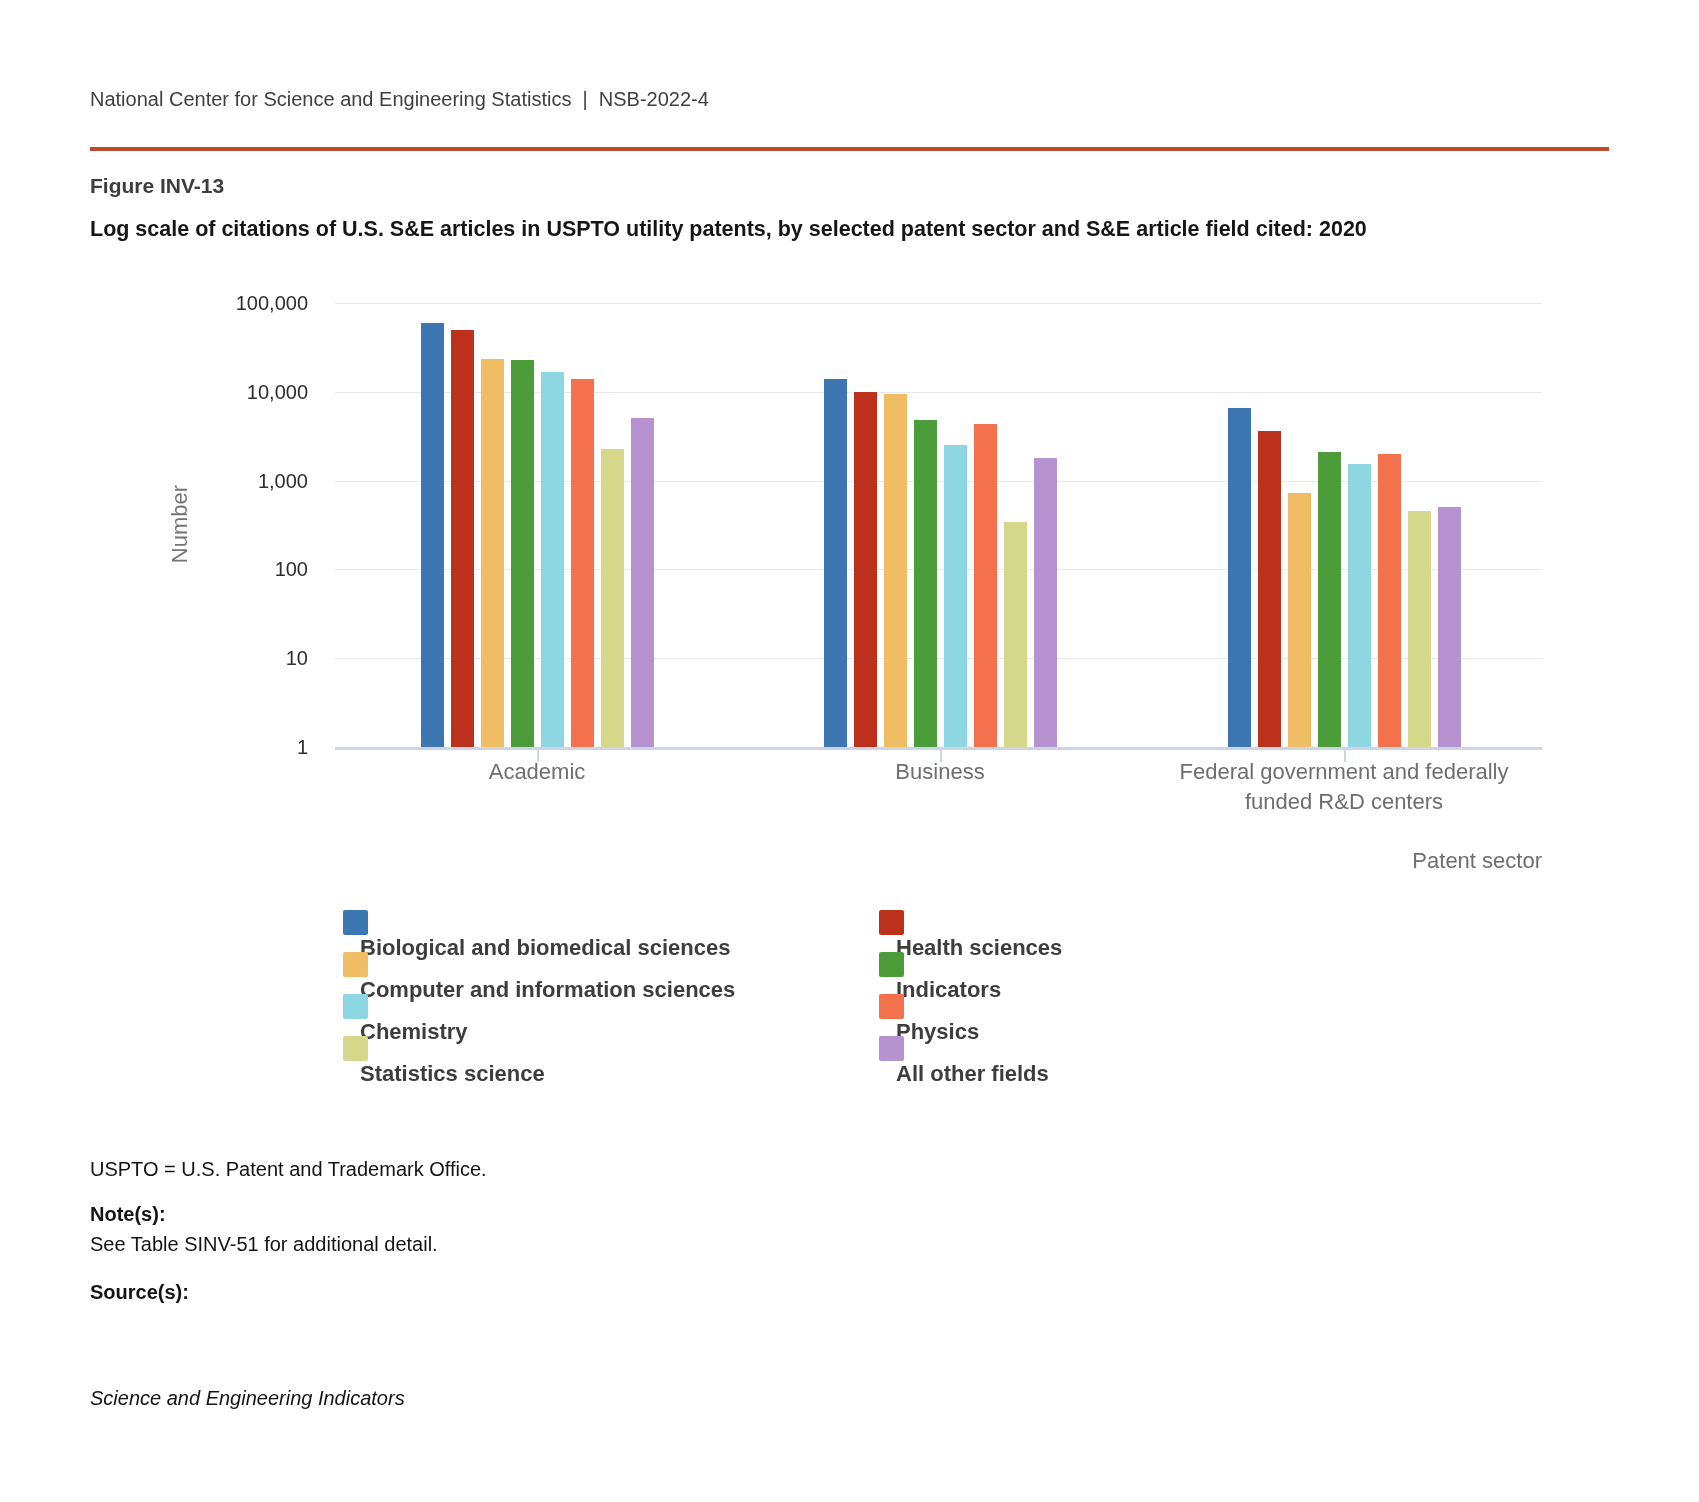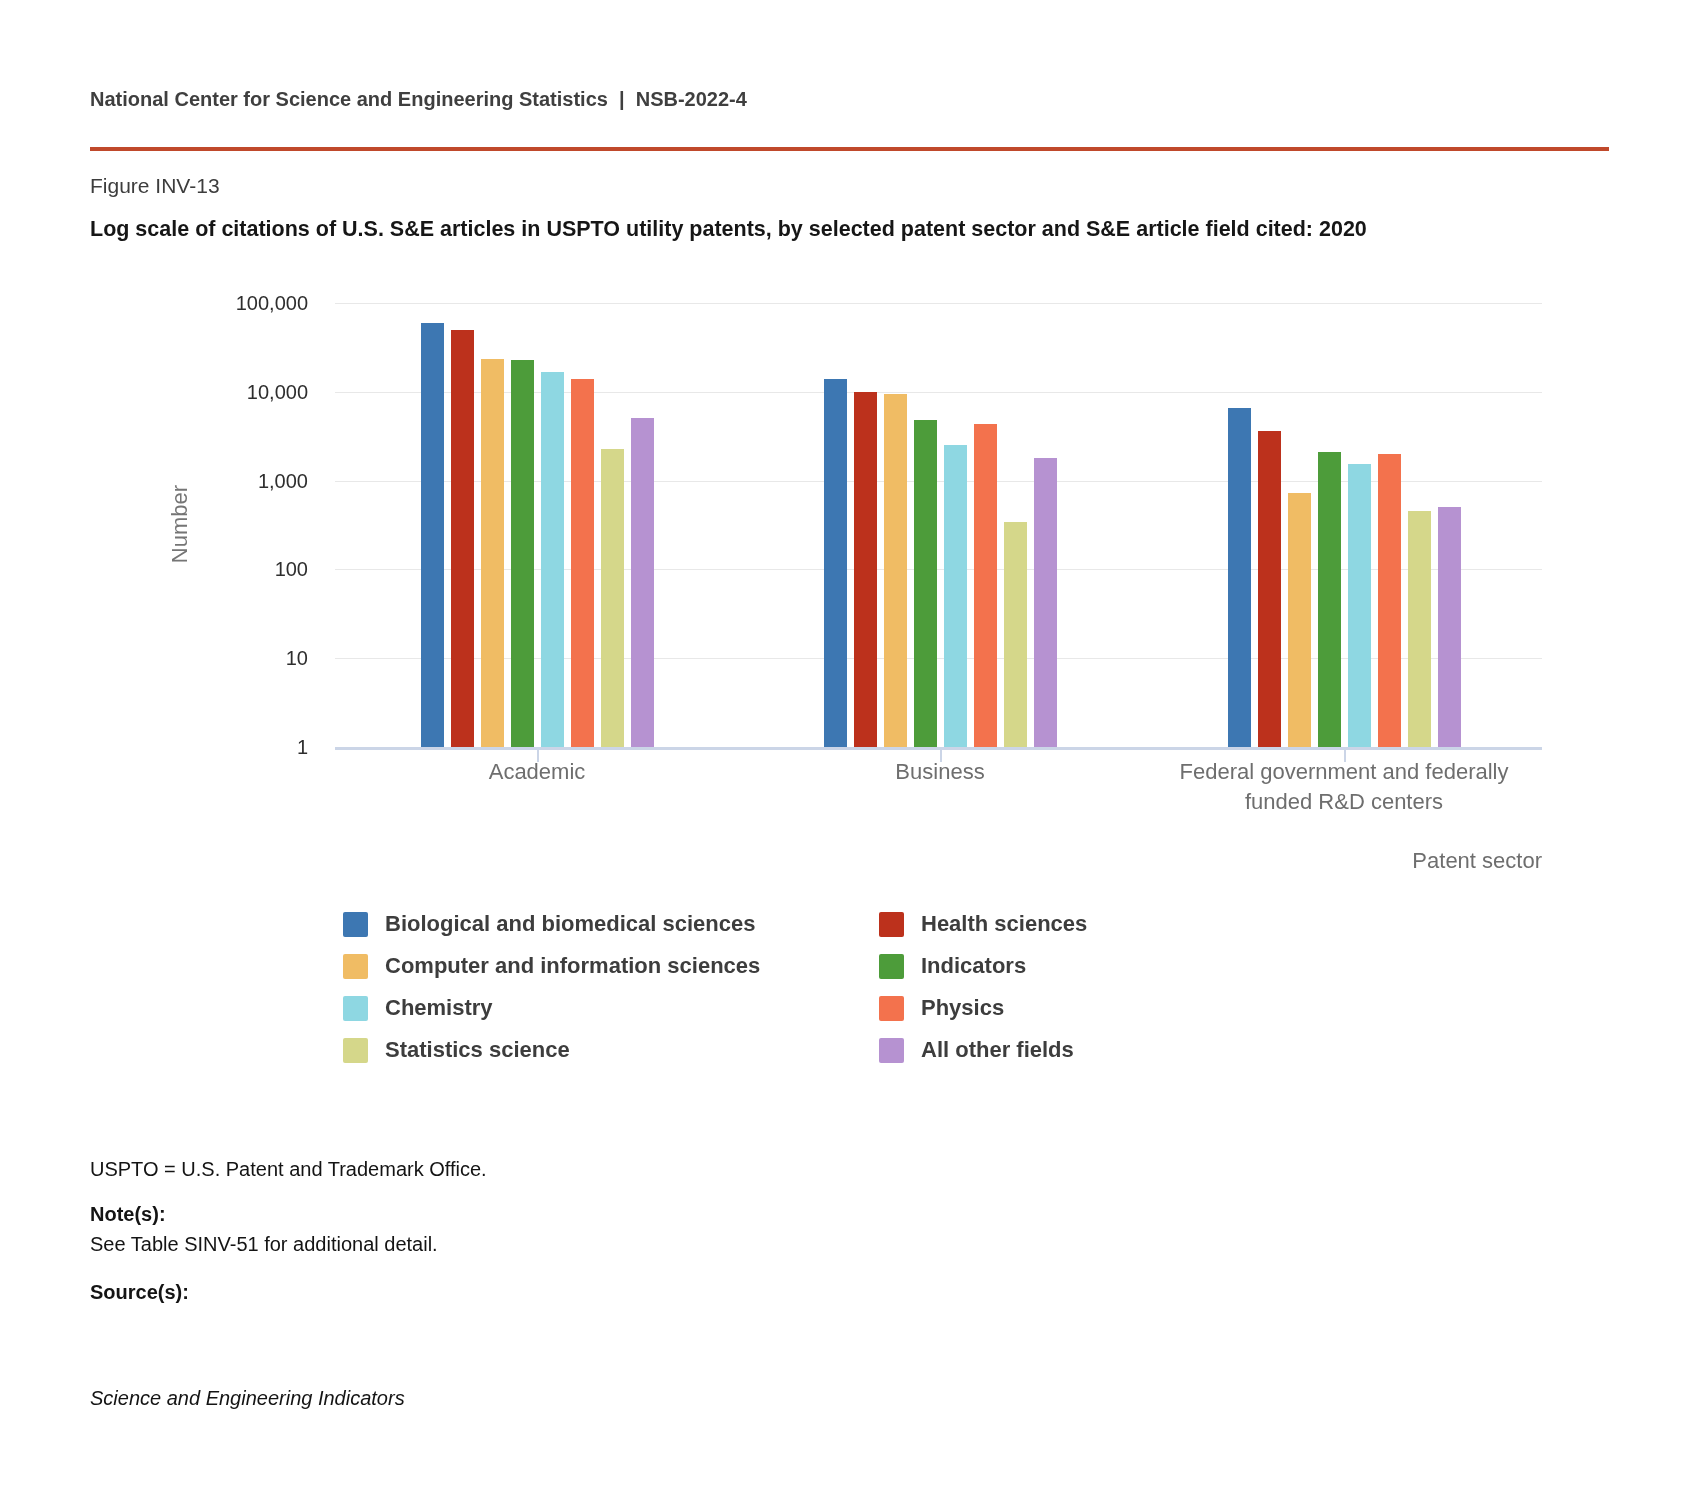--- a/index.html
+++ b/index.html
@@ -2,39 +2,39 @@
 <html><head>
 <meta charset="utf-8">
 <style>
   html,body{margin:0;padding:0;background:#fff;}
   .page{
     position:relative;width:1699px;height:1502px;background:#ffffff;
     font-family:"Liberation Sans", sans-serif;overflow:hidden;
   }
   .abs{position:absolute;}
   
-  .pub-header{left:90px;top:88px;font-size:20px;font-weight:bold;color:#3f3f3f;white-space:pre;}
+  .pub-header{left:90px;top:88px;font-size:20px;font-weight:normal;color:#3f3f3f;white-space:pre;}
   .header-rule{left:90px;top:147px;width:1519px;height:4px;background:#c0492b;}
-  .figure-label{left:90px;top:174px;font-size:21px;font-weight:normal;color:#3d3d3d;}
+  .figure-label{left:90px;top:174px;font-size:21px;font-weight:bold;color:#3d3d3d;}
   .fig-title{left:90px;top:217px;width:1560px;font-size:21.5px;font-weight:bold;color:#161616;}
   
   .plot{left:335px;top:303px;width:1207px;height:444px;}
   .gl{position:absolute;left:0;width:1207px;height:1px;background:#e8e8e8;}
   .x-axis-line{position:absolute;left:0;top:444px;width:1207px;height:3px;background:#cbd5e7;}
   .axis-tick{position:absolute;top:446px;width:2px;height:13px;background:#cbd5e7;}
   .bar-group{position:absolute;bottom:0;width:233px;height:444px;}
   .bar{position:absolute;bottom:0;width:23px;}
   .ytick{position:absolute;left:130px;width:178px;height:24px;line-height:24px;text-align:right;
          font-size:20px;color:#2e2e2e;}
   .y-axis-title{left:120px;top:511px;width:120px;text-align:center;font-size:22px;color:#757575;
                 transform:rotate(-90deg);}
   .cat-label{position:absolute;top:757px;text-align:center;font-size:22px;color:#6e6e6e;line-height:30px;}
   .x-axis-title{left:335px;top:848px;width:1207px;text-align:right;font-size:22px;color:#6e6e6e;}
   
-  .legend-item{position:absolute;display:flex;align-items:flex-end;height:27px;}
+  .legend-item{position:absolute;display:flex;align-items:flex-start;height:27px;flex-direction:column;}
   .legend-swatch{width:25px;height:25px;border-radius:2px;flex:0 0 25px;}
   .legend-label{margin-left:17px;font-size:22px;font-weight:bold;color:#3d3d3d;white-space:nowrap;}
   
   .ftext{left:90px;font-size:20px;color:#141414;line-height:30px;}
   .fbold{font-weight:bold;}
   .fitalic{font-style:italic;}
   .sources-text{width:1460px;}
 </style>
 </head>
 <body>

